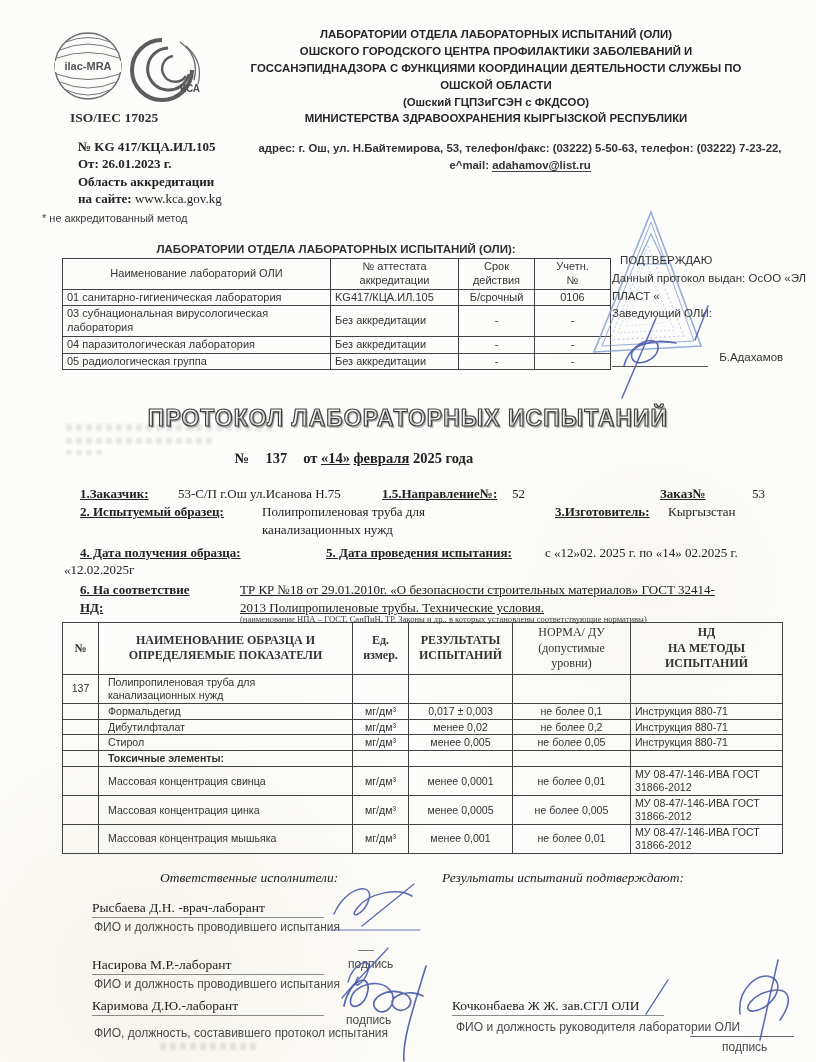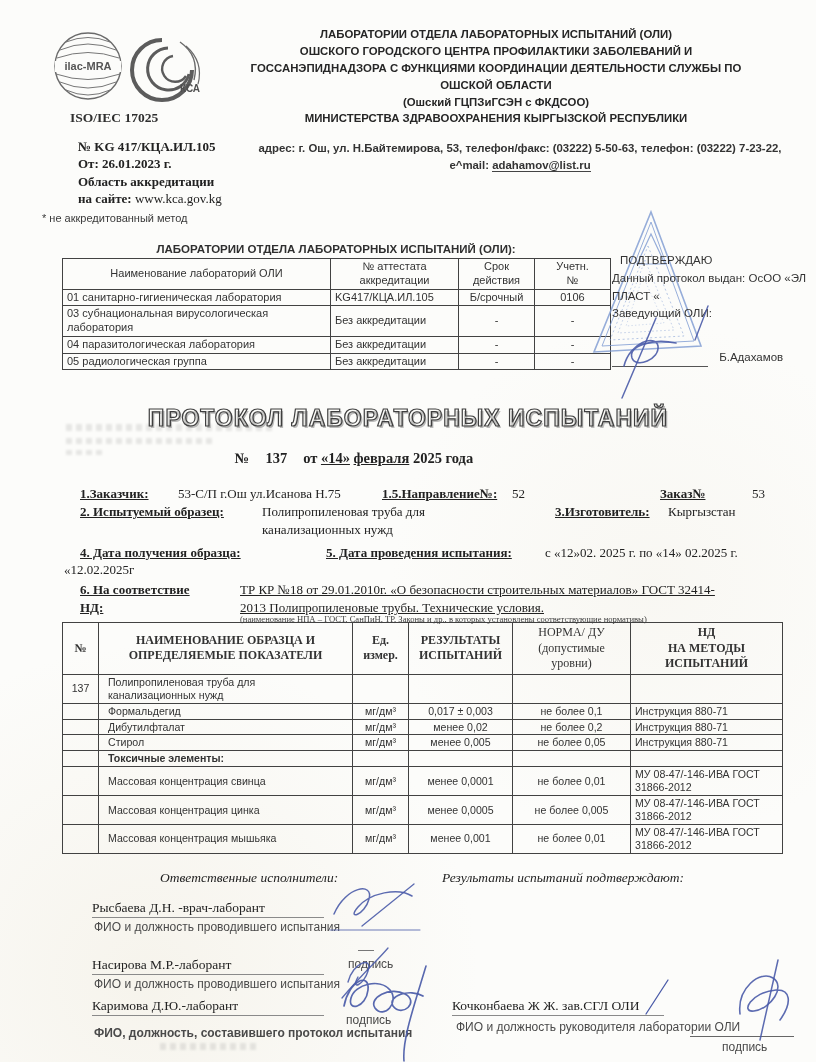--- a/index.html
+++ b/index.html
@@ -348,21 +348,21 @@
   <span class="abs tiny" style="left:348px;top:957px;">подпись</span>
 
   <span class="abs signame" style="left:92px;top:957px;min-width:228px;">Насирова М.Р.-лаборант</span>
   <span class="abs tiny" style="left:94px;top:977px;">ФИО  и должность проводившего испытания</span>
   <svg class="abs" style="left:328px;top:942px;" width="72" height="62" viewBox="0 0 72 62">
     <path class="ink" stroke-width="1.4" opacity=".9" d="M20,40 C25,20 45,14 40,29 C36,43 22,49 30,35"></path>
     <path class="ink" stroke-width="1.3" opacity=".9" d="M14,56 C34,32 50,18 60,6"></path>
   </svg>
 
   <span class="abs signame" style="left:92px;top:998px;min-width:228px;">Каримова Д.Ю.-лаборант</span>
-  <span class="abs tiny" style="left:94px;top:1026px;font-weight:bold;">ФИО, должность, составившего протокол испытания</span>
+  <span class="abs tiny" style="left:94px;top:1026px;">ФИО, должность, составившего протокол испытания</span>
   <span class="abs tiny" style="left:346px;top:1013px;">подпись</span>
   <svg class="abs" style="left:330px;top:948px;" width="146" height="114" viewBox="0 0 146 114">
     <path class="ink" stroke-width="1.7" opacity=".92" d="M14,58 C19,32 40,24 38,42 C36,60 17,64 21,50 C25,36 50,30 60,42 C70,54 54,72 45,60 C38,50 60,38 75,46 C90,54 72,70 63,58 C57,48 80,40 93,48"></path>
     <path class="ink" stroke-width="1.6" opacity=".92" d="M96,18 C84,58 72,92 74,113"></path>
   </svg>
 
   <span class="abs signame" style="left:452px;top:998px;min-width:208px;">Кочконбаева Ж Ж. зав.СГЛ ОЛИ</span>
   <span class="abs tiny" style="left:456px;top:1020px;">ФИО  и должность  руководителя лаборатории ОЛИ</span>
   <svg class="abs" style="left:636px;top:976px;" width="40" height="42" viewBox="0 0 40 42">
     <path class="ink" stroke-width="1.3" stroke="#444" d="M32,4 L10,38"></path>

